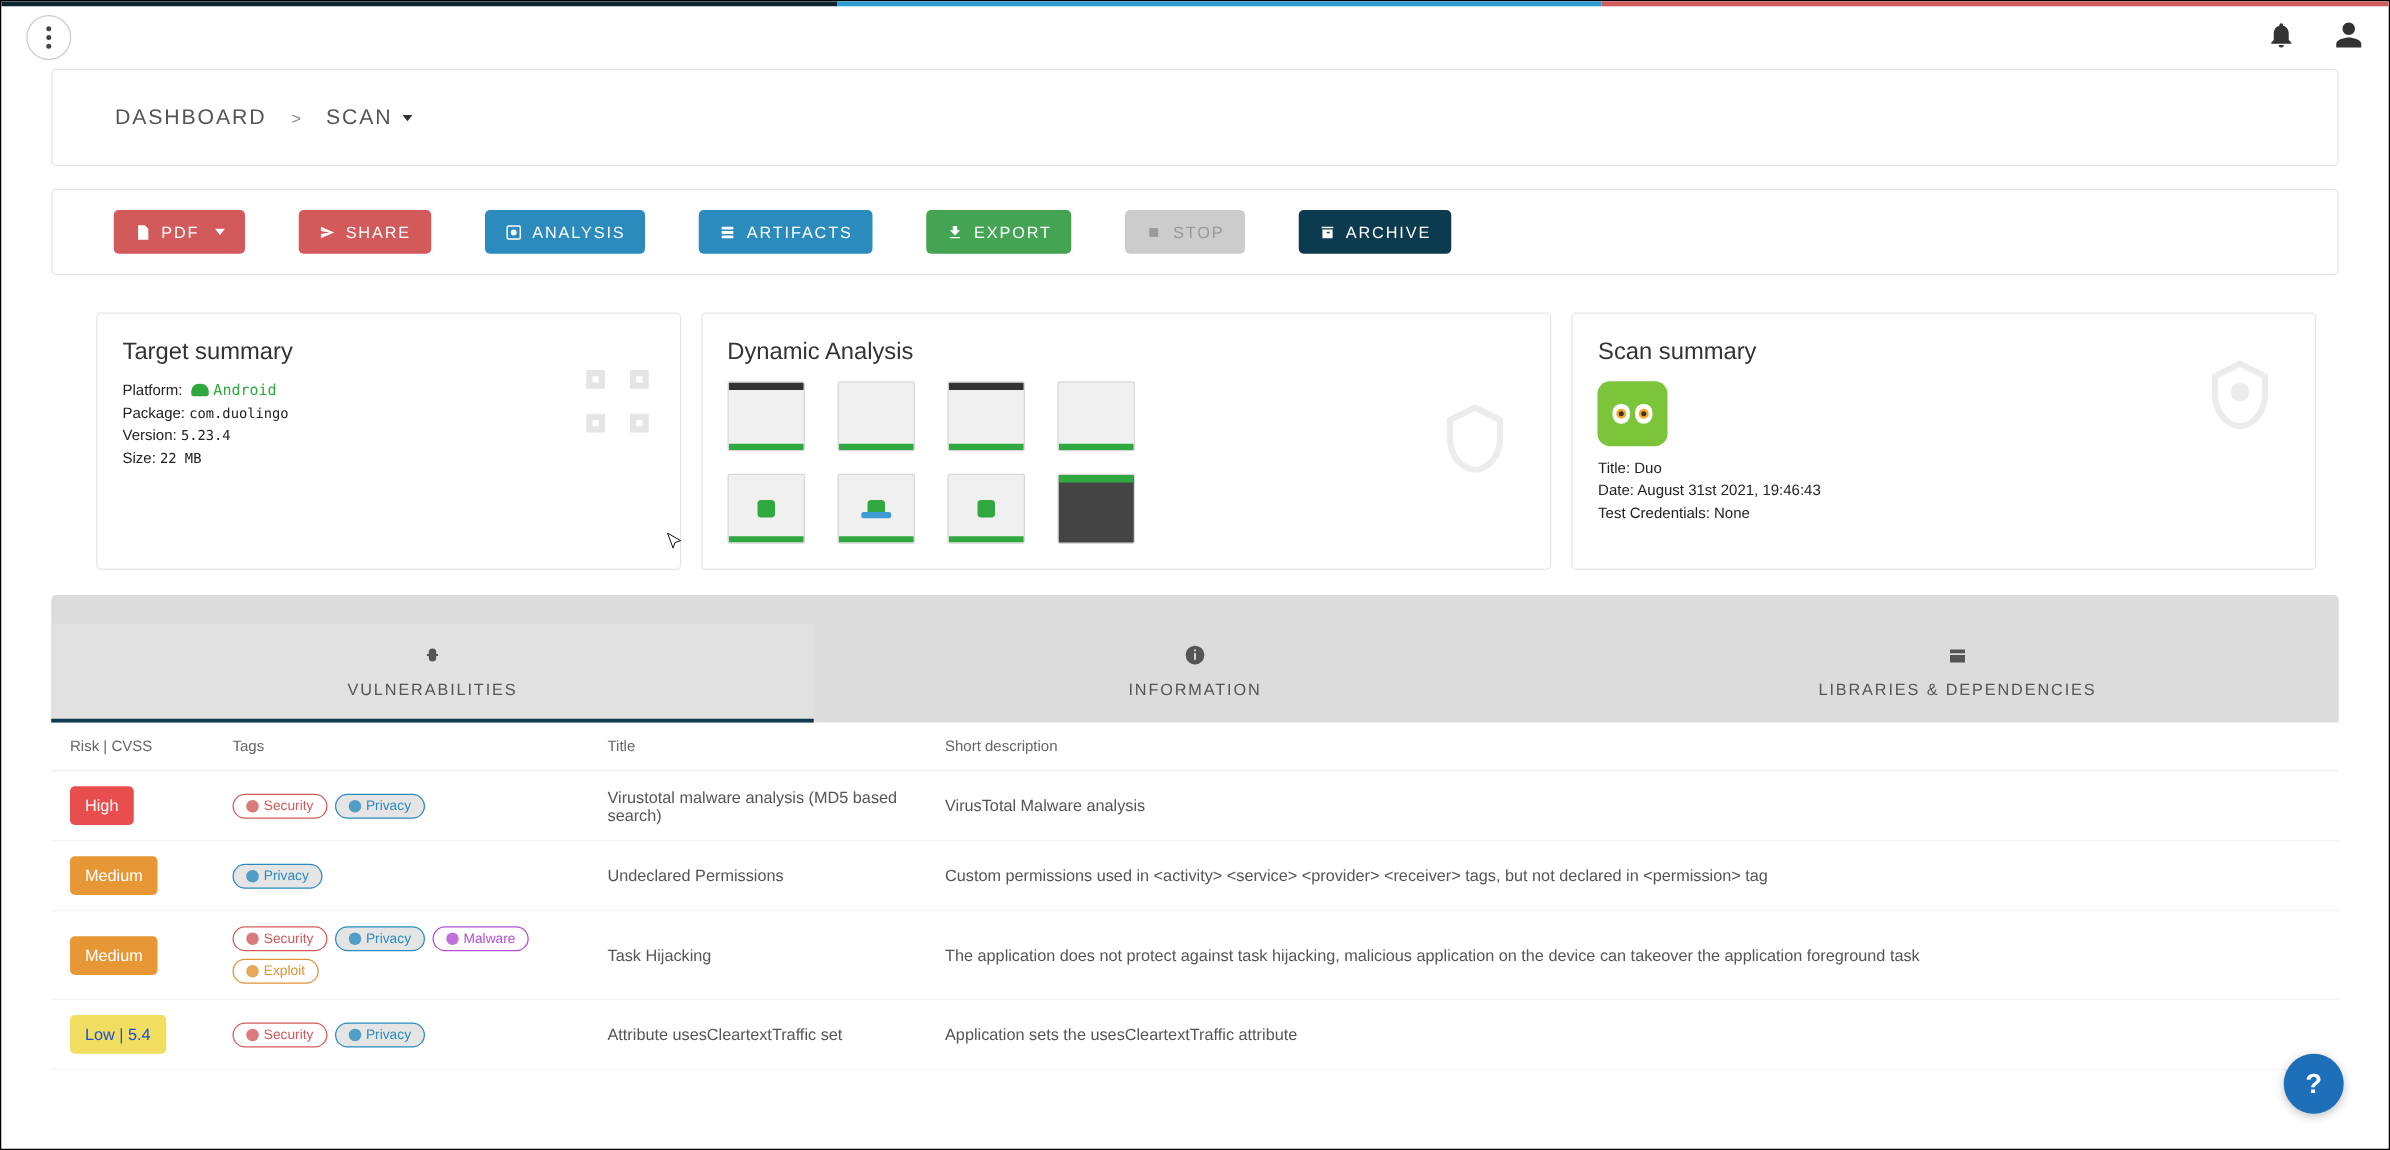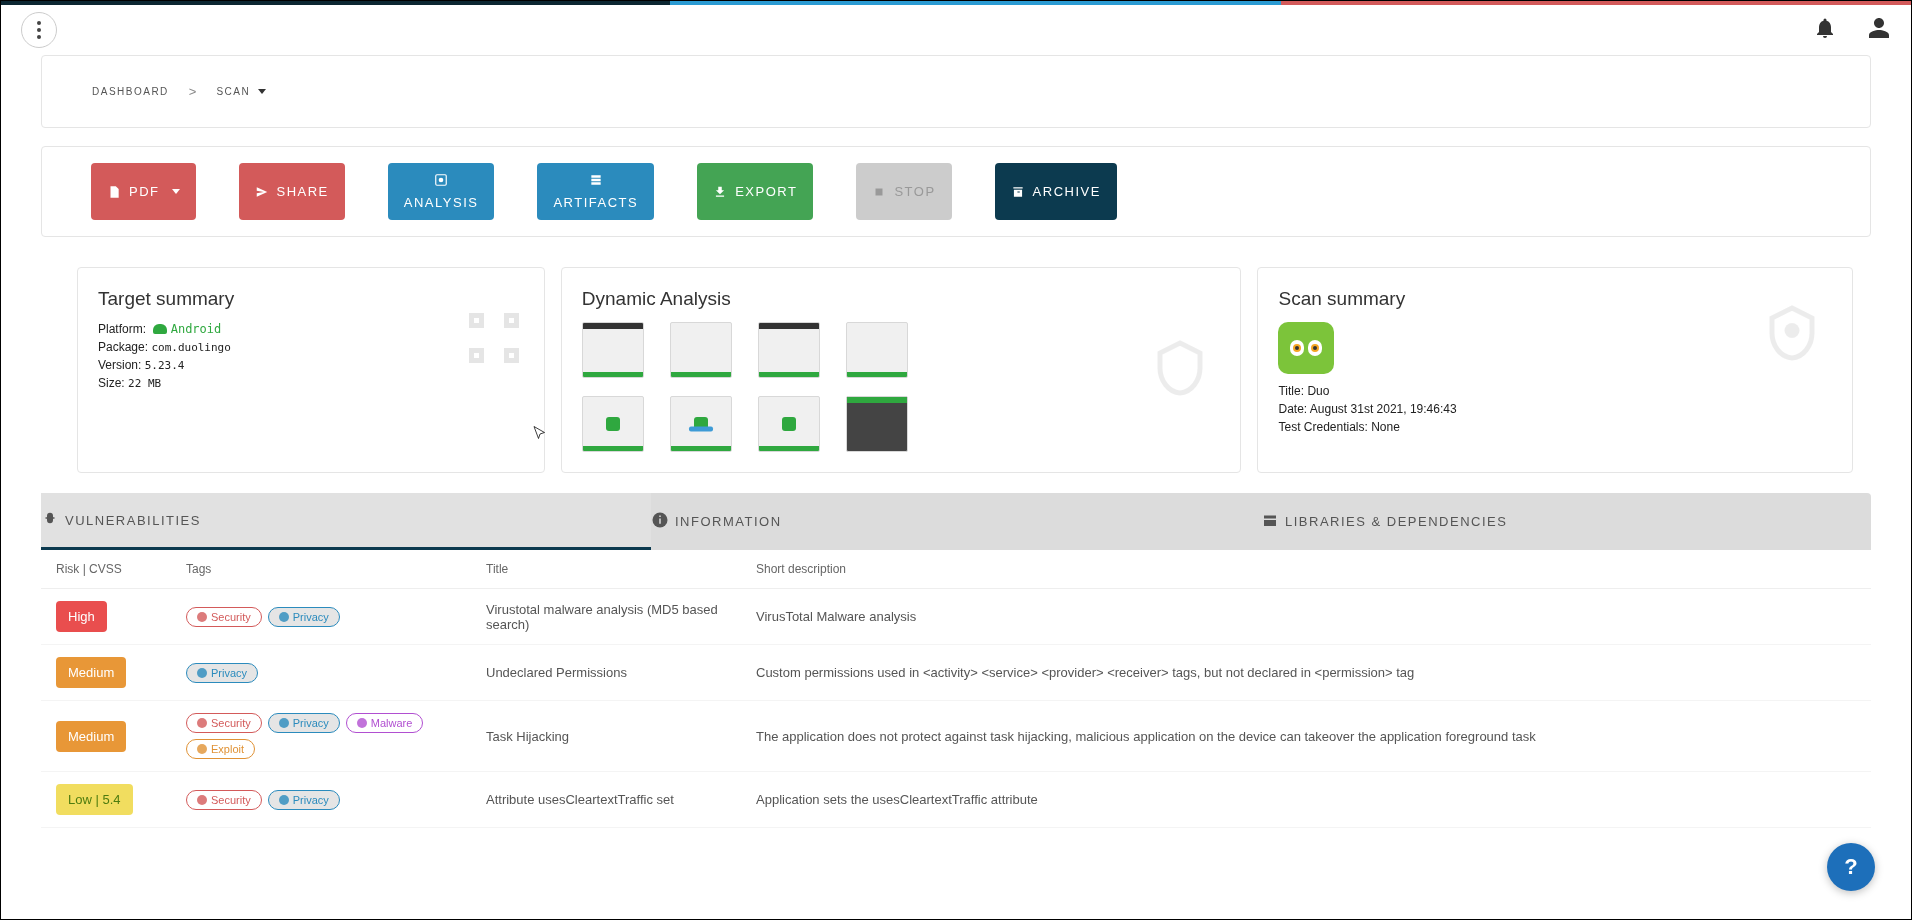--- a/index.html
+++ b/index.html
@@ -12,31 +12,31 @@
 .appbar { height: 50px; display: flex; align-items: center; padding: 0 20px; position: relative; }
 .menu-btn { width: 36px; height: 36px; border: 1px solid #ccc; border-radius: 50%; display: flex; align-items: center; justify-content: center; cursor: pointer; background: #fff; }
 .dots { display: flex; flex-direction: column; gap: 3px; }
 .dots span { width: 4px; height: 4px; background: #444; border-radius: 50%; }
 .appbar-right { margin-left: auto; display: flex; gap: 30px; align-items: center; }
 .icon-bell svg, .icon-user svg { width: 24px; height: 24px; fill: #333; }
 
 .container { padding: 0 40px; }
 
 .breadcrumb-card { border: 1px solid #e5e5e5; border-radius: 4px; padding: 28px 50px; margin-bottom: 18px; display: flex; align-items: center; gap: 20px; }
-.bc-link { color: #555; font-size: 10px; letter-spacing: 1.5px; font-weight: 500; cursor: pointer; }
+.bc-link { color: #555; font-size: 17px; letter-spacing: 1.5px; font-weight: 500; cursor: pointer; }
 .bc-sep { color: #888; font-size: 13px; }
 .bc-drop { display: flex; align-items: center; gap: 8px; cursor: pointer; }
 .bc-drop .tri { border-left: 4px solid transparent; border-right: 4px solid transparent; border-top: 5px solid #333; }
 
 .action-card { border: 1px solid #e5e5e5; border-radius: 4px; padding: 16px 18px; margin-bottom: 30px; display: flex; gap: 12px; }
 .btn { display: flex; align-items: center; gap: 8px; padding: 10px 16px; border-radius: 4px; color: #fff; font-size: 13px; font-weight: 500; letter-spacing: 1.5px; cursor: pointer; border: none; margin-left: 31px; }
 .btn .ic { width: 14px; height: 14px; display: inline-flex; align-items: center; justify-content: center; }
 .btn .ic svg { width: 14px; height: 14px; fill: currentColor; }
 .b-red { background: #d35a5a; }
-.b-blue { background: #2b8bbd; flex-direction: column; }
+.b-blue { background: #2b8bbd; }
 .b-green { background: #44a454; }
 .b-gray { background: #ccc; color: #999; cursor: not-allowed; }
 .b-dark { background: #0c3a4f; }
 .btn .tri2 { border-left: 4px solid transparent; border-right: 4px solid transparent; border-top: 5px solid currentColor; margin-left: 4px; }
 
 .summary-row { display: flex; gap: 16px; padding: 0 18px 0 36px; margin-bottom: 20px; }
 .card { border: 1px solid #e5e5e5; border-radius: 4px; padding: 20px; position: relative; flex: 1; min-height: 185px; }
 .card-title { font-size: 19px; font-weight: 500; color: #333; margin-bottom: 12px; }
 .field-line { font-size: 12px; margin-bottom: 4px; color: #222; }
 .field-line b { font-weight: 400; }
@@ -55,33 +55,33 @@
 .thumb.dark .top { background: #2fa83f; }
 .thumb .mid { position: absolute; top: 50%; left: 50%; transform: translate(-50%,-50%); width: 14px; height: 14px; background: #2fa83f; border-radius: 3px; }
 .thumb .mid-blue { background: #3e9bd6; width: 24px; height: 5px; top: 60%; border-radius: 2px; }
 
 .scan-card { flex: 1.3; }
 .app-icon { width: 56px; height: 52px; background: #7cc43a; border-radius: 10px; display: flex; align-items: center; justify-content: center; margin-bottom: 10px; gap: 4px; }
 .eye { width: 14px; height: 16px; background: #fff; border-radius: 8px; display: flex; align-items: center; justify-content: center; }
 .eye .pup { width: 8px; height: 8px; background: #333; border-radius: 50%; border: 2px solid #f5a623; }
 
 .tabs { display: flex; background: #dcdcdc; border-radius: 4px 4px 0 0; margin-top: 10px; }
-.tab { flex: 1; text-align: center; padding: 16px 0; color: #555; cursor: pointer; display: flex; flex-direction: row; align-items: center; gap: 6px; }
+.tab { flex: 1; text-align: center; padding: 16px 0; color: #555; cursor: pointer; display: flex; flex-direction: column; align-items: center; gap: 6px; margin-top: 23px; }
 .tab.active { border-bottom: 3px solid #0c3a4f; background: #e1e1e1; }
 .tab .tic svg { width: 18px; height: 18px; fill: #555; }
 .tab-label { font-size: 13px; letter-spacing: 1.5px; }
 
 .tbl { width: 100%; }
 .tbl-head, .tbl-row { display: grid; grid-template-columns: 130px 300px 270px 1fr; padding: 12px 15px; align-items: center; }
 .tbl-head { font-size: 12px; color: #666; border-bottom: 1px solid #eee; }
 .tbl-row { border-bottom: 1px solid #f4f4f4; font-size: 13px; cursor: pointer; }
 .risk-badge { display: inline-block; padding: 8px 12px; border-radius: 4px; color: #fff; font-size: 13px; }
 .r-high { background: #e94e4e; }
 .r-med { background: #e89737; }
-.r-low { background: #f1dd5f; color: #4d7c0f; }
+.r-low { background: #f1dd5f; color: #1d4ed8; }
 .tags-cell { display: flex; flex-wrap: wrap; gap: 6px; }
 .tag { display: inline-flex; align-items: center; gap: 4px; padding: 3px 10px; border-radius: 14px; font-size: 11px; border: 1px solid; }
 .t-sec { color: #d35a5a; border-color: #d35a5a; background: #fff; }
 .t-priv { color: #2b8bbd; border-color: #2b8bbd; background: #e5e5e5; }
 .t-mal { color: #b14fd1; border-color: #b14fd1; background: #fff; }
 .t-exp { color: #e09235; border-color: #e09235; background: #fff; }
 .tag::before { content: ""; width: 10px; height: 10px; border-radius: 50%; background: currentColor; opacity: 0.8; }
 .title-cell, .desc-cell { color: #555; font-size: 13px; }
 
 .help-fab { position: absolute; bottom: 28px; right: 36px; width: 48px; height: 48px; border-radius: 50%; background: #1d6fba; color: #fff; display: flex; align-items: center; justify-content: center; font-size: 22px; font-weight: 700; cursor: pointer; box-shadow: 0 2px 8px rgba(0,0,0,.25); }

